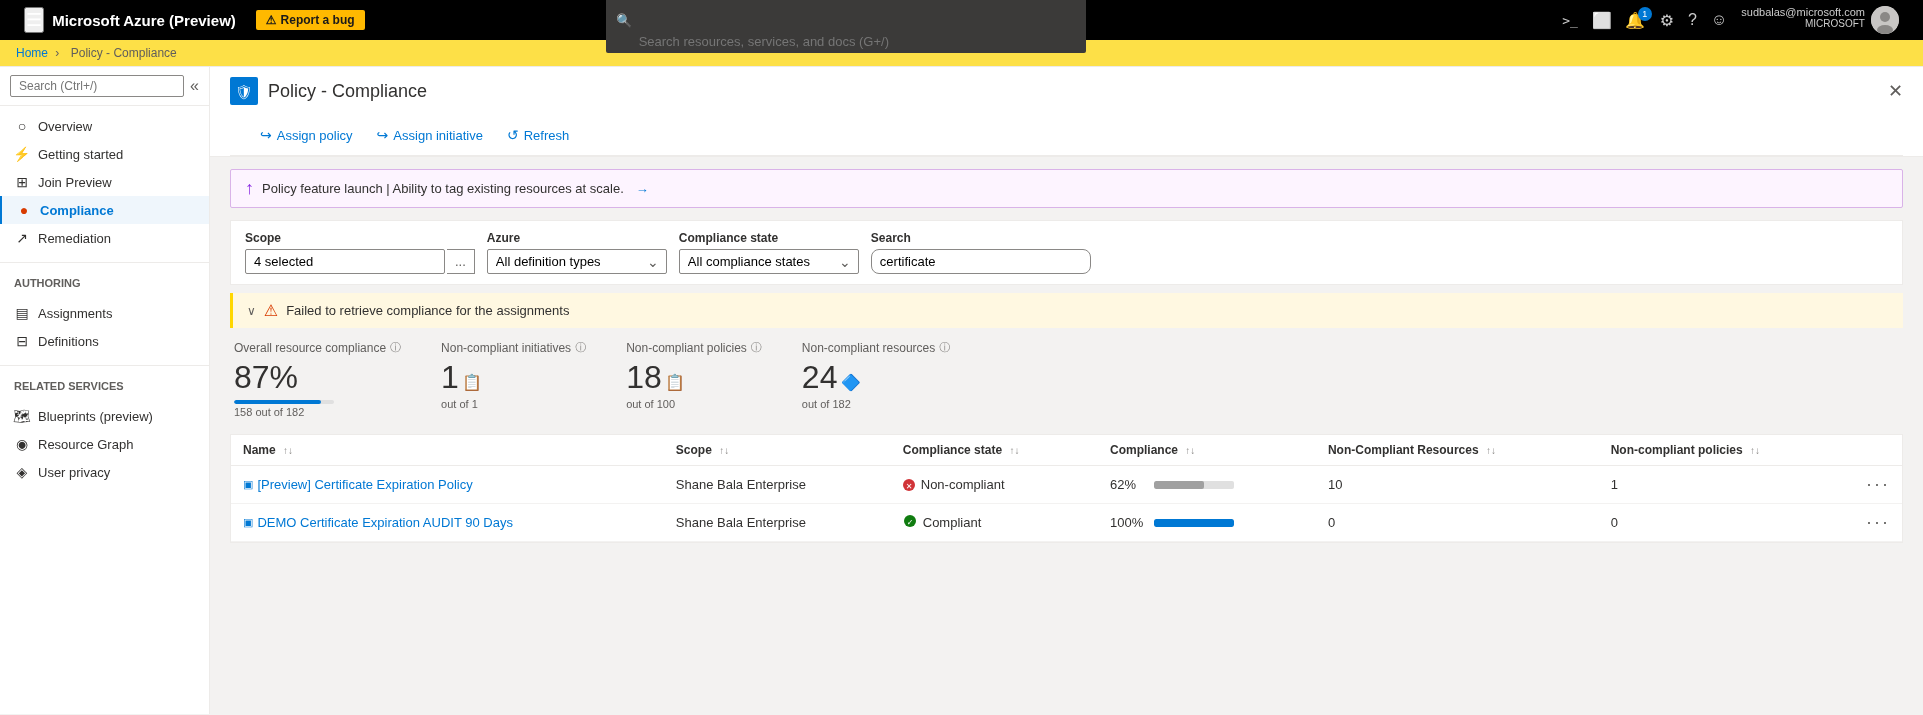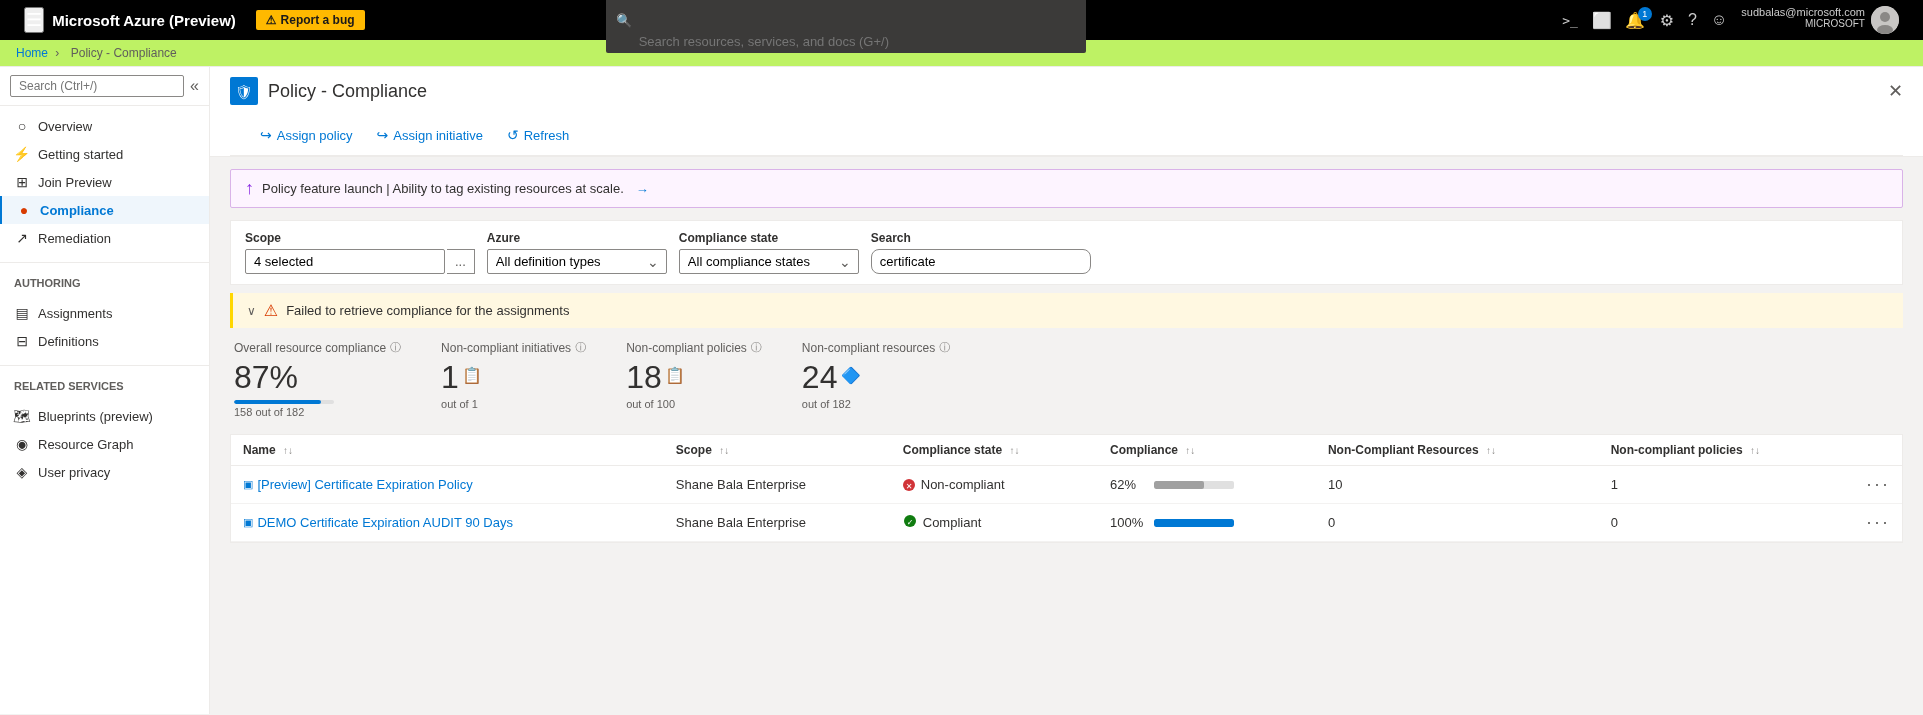--- a/index.html
+++ b/index.html
@@ -34,21 +34,21 @@
       position: absolute; top: -4px; right: -6px;
       background: #0078d4; color: #fff; border-radius: 50%;
       width: 14px; height: 14px; font-size: 9px;
       display: flex; align-items: center; justify-content: center;
     }
     .topbar-user { display: flex; align-items: flex-start; gap: 6px; color: #ccc; font-size: 11px; cursor: pointer; }
     .topbar-avatar { width: 28px; height: 28px; border-radius: 50%; background: #c8c6c4; display: flex; align-items: center; justify-content: center; overflow: hidden; }
 
     
     .breadcrumb {
-      background: #bef264; padding: 6px 16px; font-size: 12px; color: #605e5c;
+      background: #fde047; padding: 6px 16px; font-size: 12px; color: #605e5c;
       border-bottom: 1px solid #edebe9;
     }
     .breadcrumb a { color: #0078d4; text-decoration: none; }
     .breadcrumb span { margin: 0 4px; }
 
     
     .main-layout { display: flex; height: calc(715px - 40px - 28px); }
 
     
     .sidebar {
@@ -161,21 +161,21 @@
     }
     .alert-chevron { font-size: 12px; color: #605e5c; }
     .alert-icon { color: #d83b01; font-size: 16px; }
     .alert-text { font-size: 13px; color: #323130; }
 
     
     .stats-row { display: flex; gap: 40px; margin-bottom: 16px; padding: 0 4px; }
     .stat-item { display: flex; flex-direction: column; min-width: 120px; }
     .stat-label { font-size: 12px; color: #605e5c; margin-bottom: 4px; display: flex; align-items: center; gap: 4px; }
     .stat-info { font-size: 11px; color: #8a8886; cursor: pointer; }
-    .stat-value { font-size: 32px; font-weight: 300; color: #323130; display: flex; align-items: center; gap: 4px; }
+    .stat-value { font-size: 32px; font-weight: 300; color: #323130; display: flex; align-items: flex-end; gap: 4px; }
     .stat-value-icon { font-size: 20px; margin-bottom: 4px; }
     .stat-sub { font-size: 11px; color: #605e5c; margin-top: 2px; }
     .stat-bar { height: 4px; background: #e0e0e0; border-radius: 2px; margin-top: 4px; width: 100px; overflow: hidden; }
     .stat-bar-fill { height: 100%; background: #0078d4; border-radius: 2px; }
 
     
     .data-table { width: 100%; border-collapse: collapse; background: #fff; }
     .data-table th {
       padding: 8px 12px; text-align: left; font-size: 12px; font-weight: 600;
       color: #323130; border-bottom: 1px solid #edebe9; white-space: nowrap;

